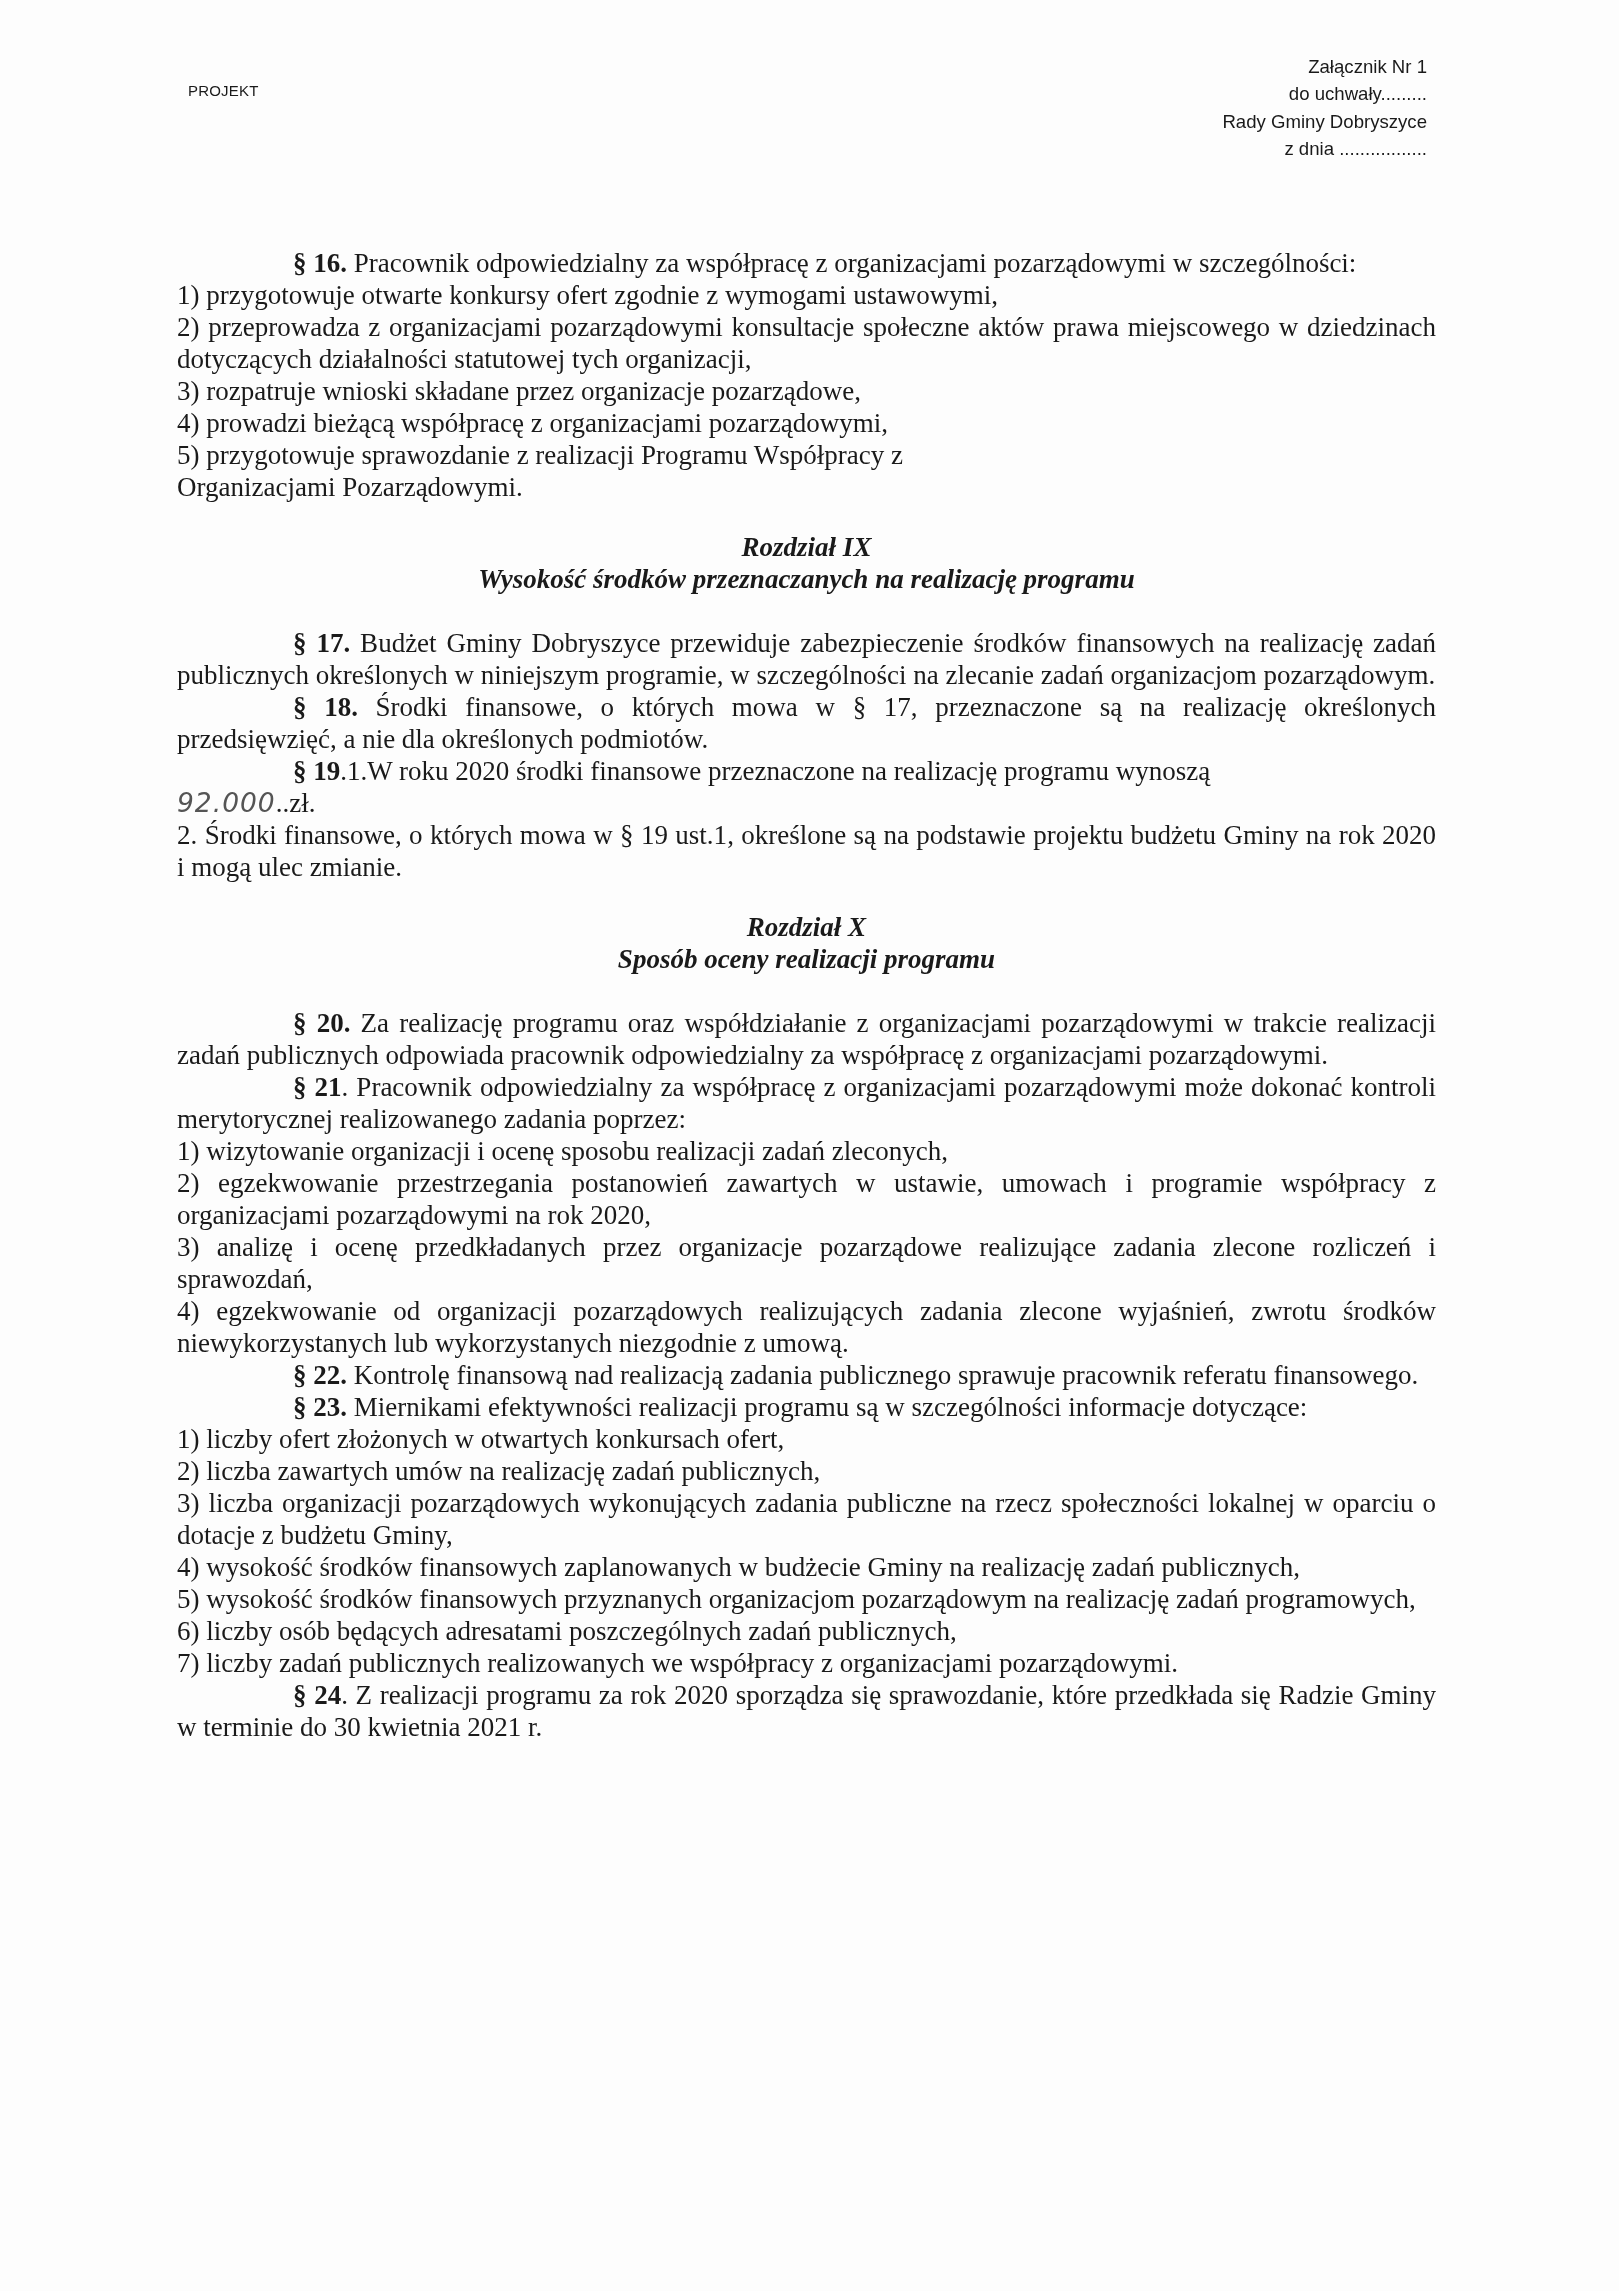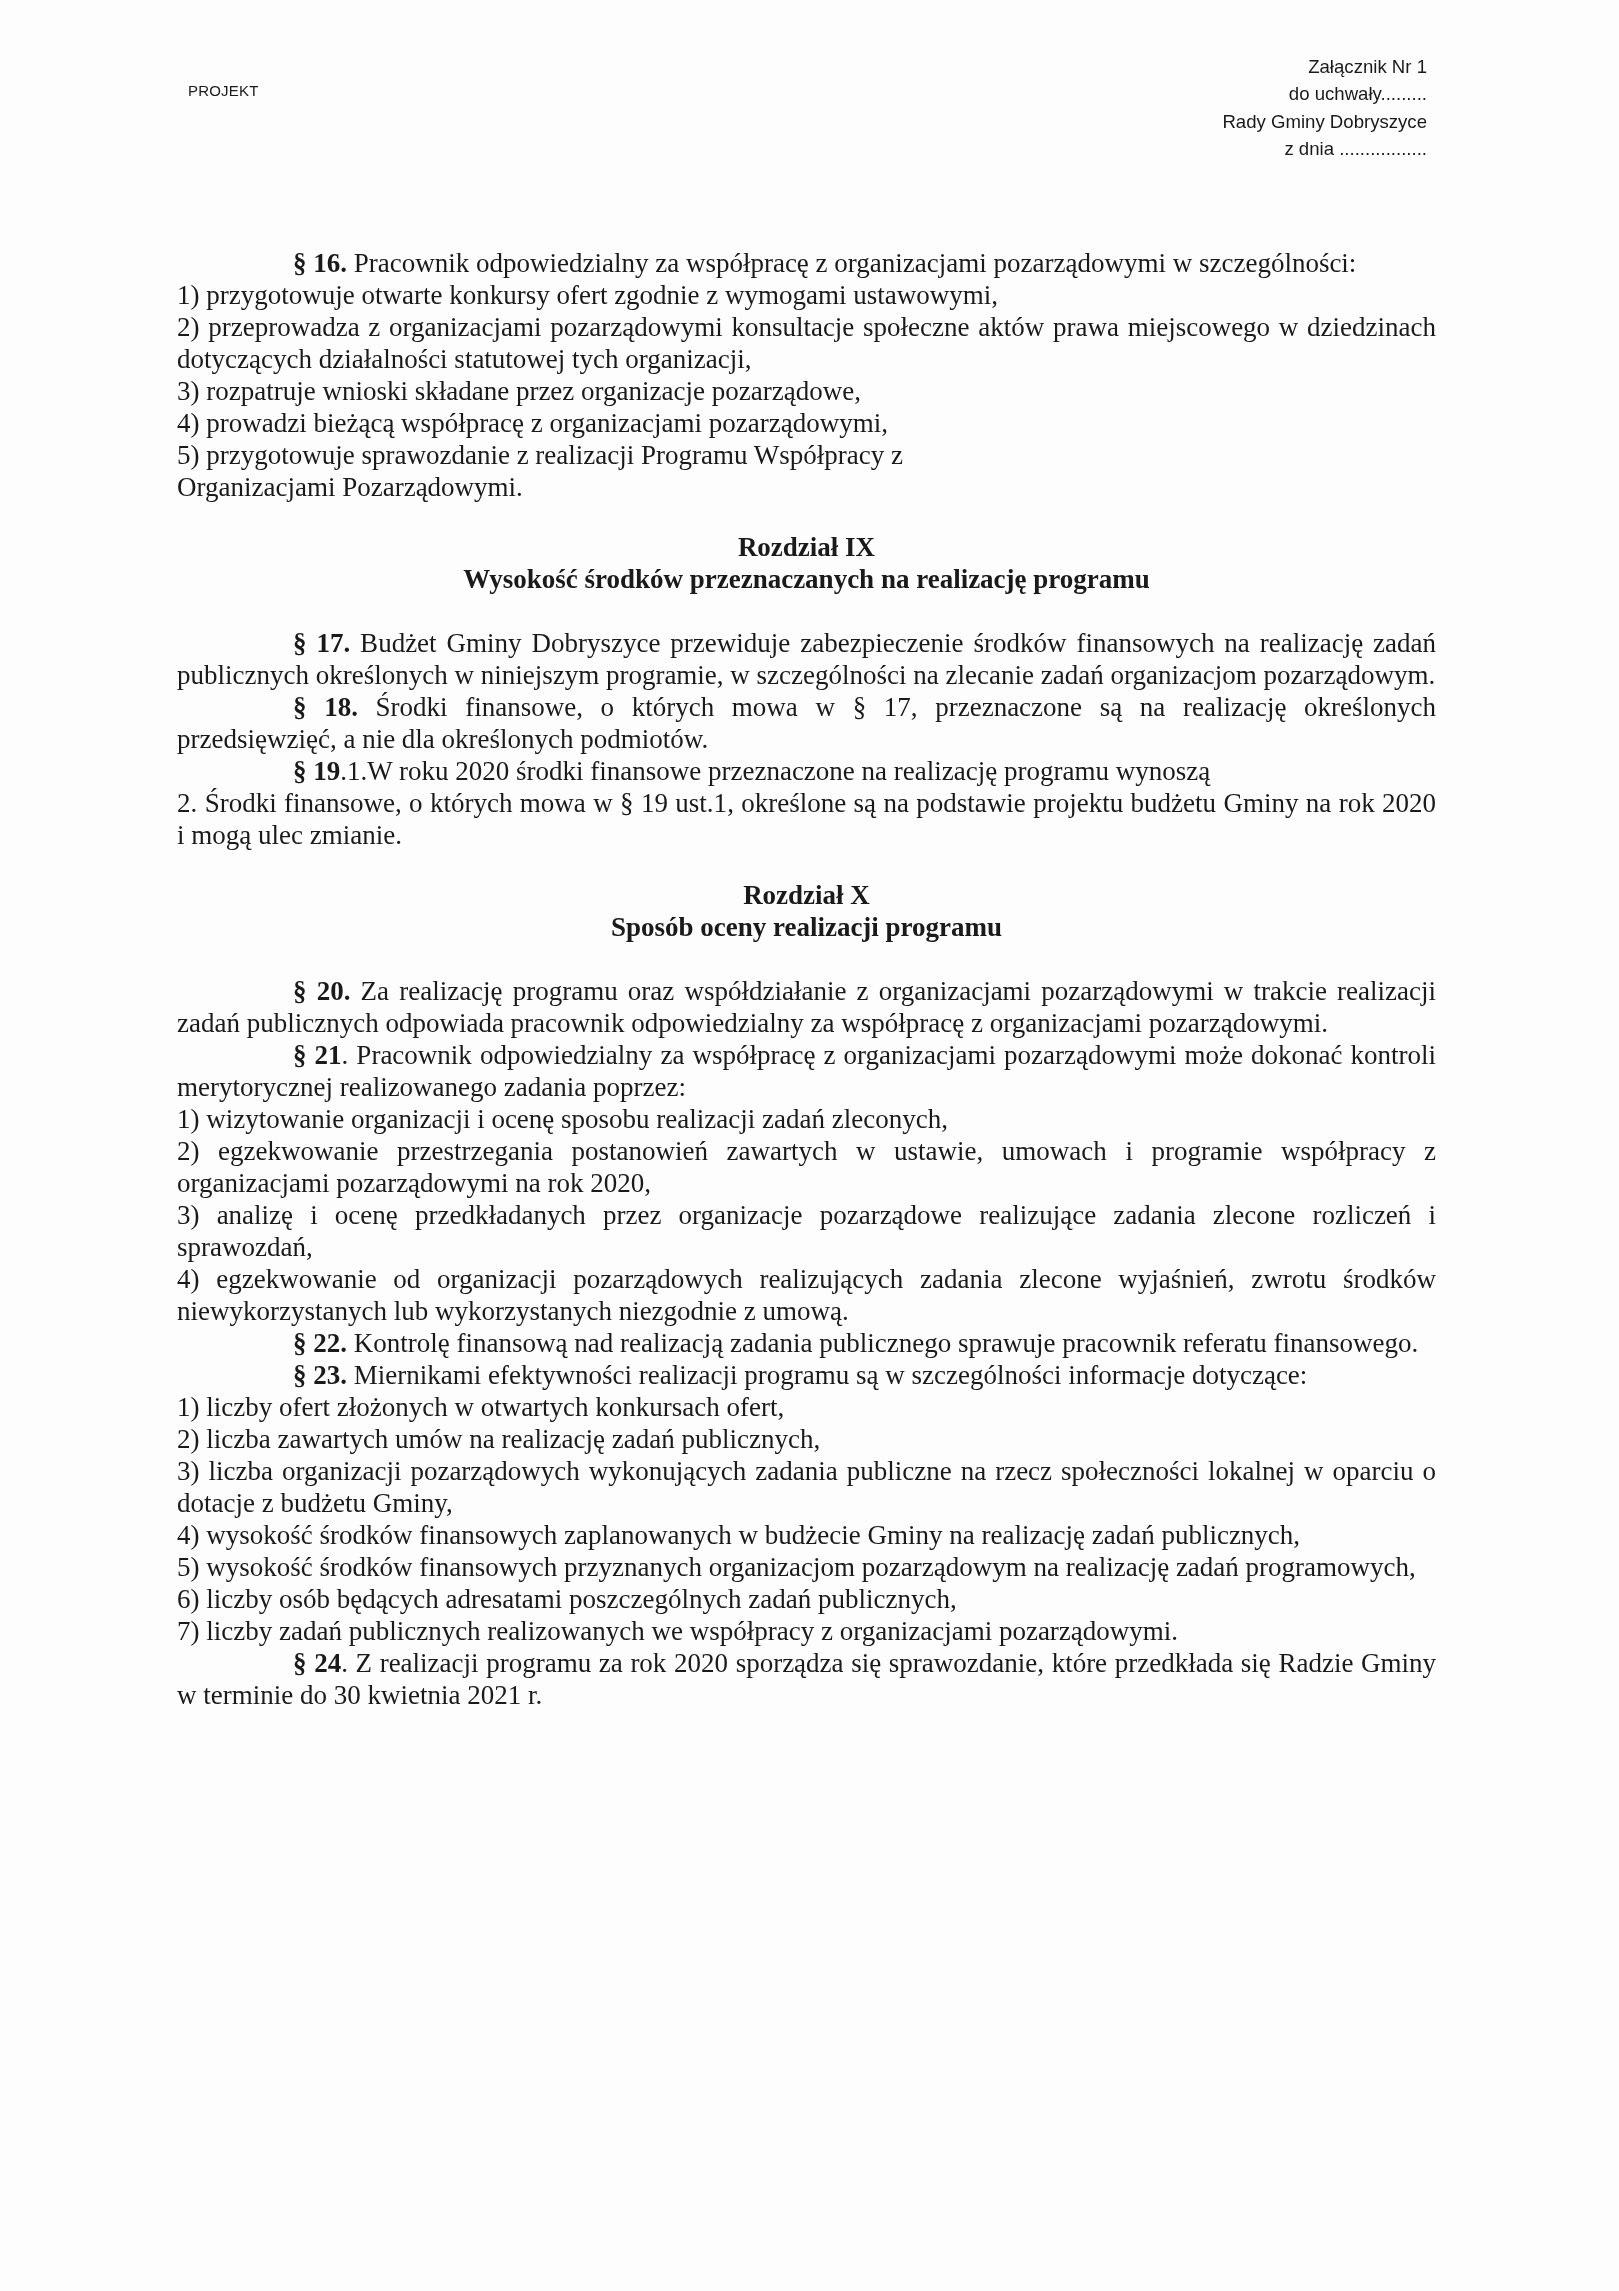--- a/index.html
+++ b/index.html
@@ -56,20 +56,21 @@
     }
     .li {
       margin: 0;
       text-align: justify;
     }
     .li.left { text-align: left; }
     .chapter {
       text-align: center;
       font-weight: bold;
       margin: 0;
+      font-style: italic;
     }
     .chapter.first { margin-top: 28px; }
     .chapter-gap { height: 32px; }
     .section-num { font-weight: bold; text-align: center; }
     .handwritten {
       font-family: "DejaVu Sans", sans-serif;
       font-size: 26.5px;
       color: #555;
       font-style: italic;
       letter-spacing: 1px;
@@ -101,20 +102,21 @@
 
     <p class="chapter first">Rozdział IX</p>
     <p class="chapter">Wysokość środków przeznaczanych na realizację programu</p>
     <div class="chapter-gap"></div>
 
     <p class="p indent"><span class="section-num">§ 17.</span><span> Budżet Gminy Dobryszyce przewiduje zabezpieczenie środków finansowych na realizację zadań publicznych określonych w niniejszym programie, w szczególności na zlecanie zadań organizacjom pozarządowym.</span></p>
 
     <p class="p indent"><span class="section-num">§ 18.</span><span> Środki finansowe, o których mowa w § 17, przeznaczone są na realizację określonych przedsięwzięć, a nie dla określonych podmiotów.</span></p>
 
     <p class="p indent" style="text-align:left;"><span class="section-num">§ 19</span><span>.1.W roku 2020 środki finansowe przeznaczone na realizację programu wynoszą</span></p>
+    <p class="li left"><span class="handwritten">92.000</span><span>..zł.</span></p>
     <p class="li"><span>2. Środki finansowe, o których mowa w </span><span class="bold">§ 19 ust.1</span><span>, określone są na podstawie projektu budżetu Gminy na rok 2020 i mogą ulec zmianie.</span></p>
 
     <p class="chapter first">Rozdział X</p>
     <p class="chapter">Sposób oceny realizacji programu</p>
     <div class="chapter-gap"></div>
 
     <p class="p indent"><span class="section-num">§ 20.</span><span> Za realizację programu oraz współdziałanie z organizacjami pozarządowymi w trakcie realizacji zadań publicznych odpowiada pracownik odpowiedzialny za współpracę z organizacjami pozarządowymi.</span></p>
 
     <p class="p indent"><span class="section-num">§ 21</span><span>. Pracownik odpowiedzialny za współpracę z organizacjami pozarządowymi może dokonać kontroli merytorycznej realizowanego zadania poprzez:</span></p>
     <p class="li left">1) wizytowanie organizacji i ocenę sposobu realizacji zadań zleconych,</p>

